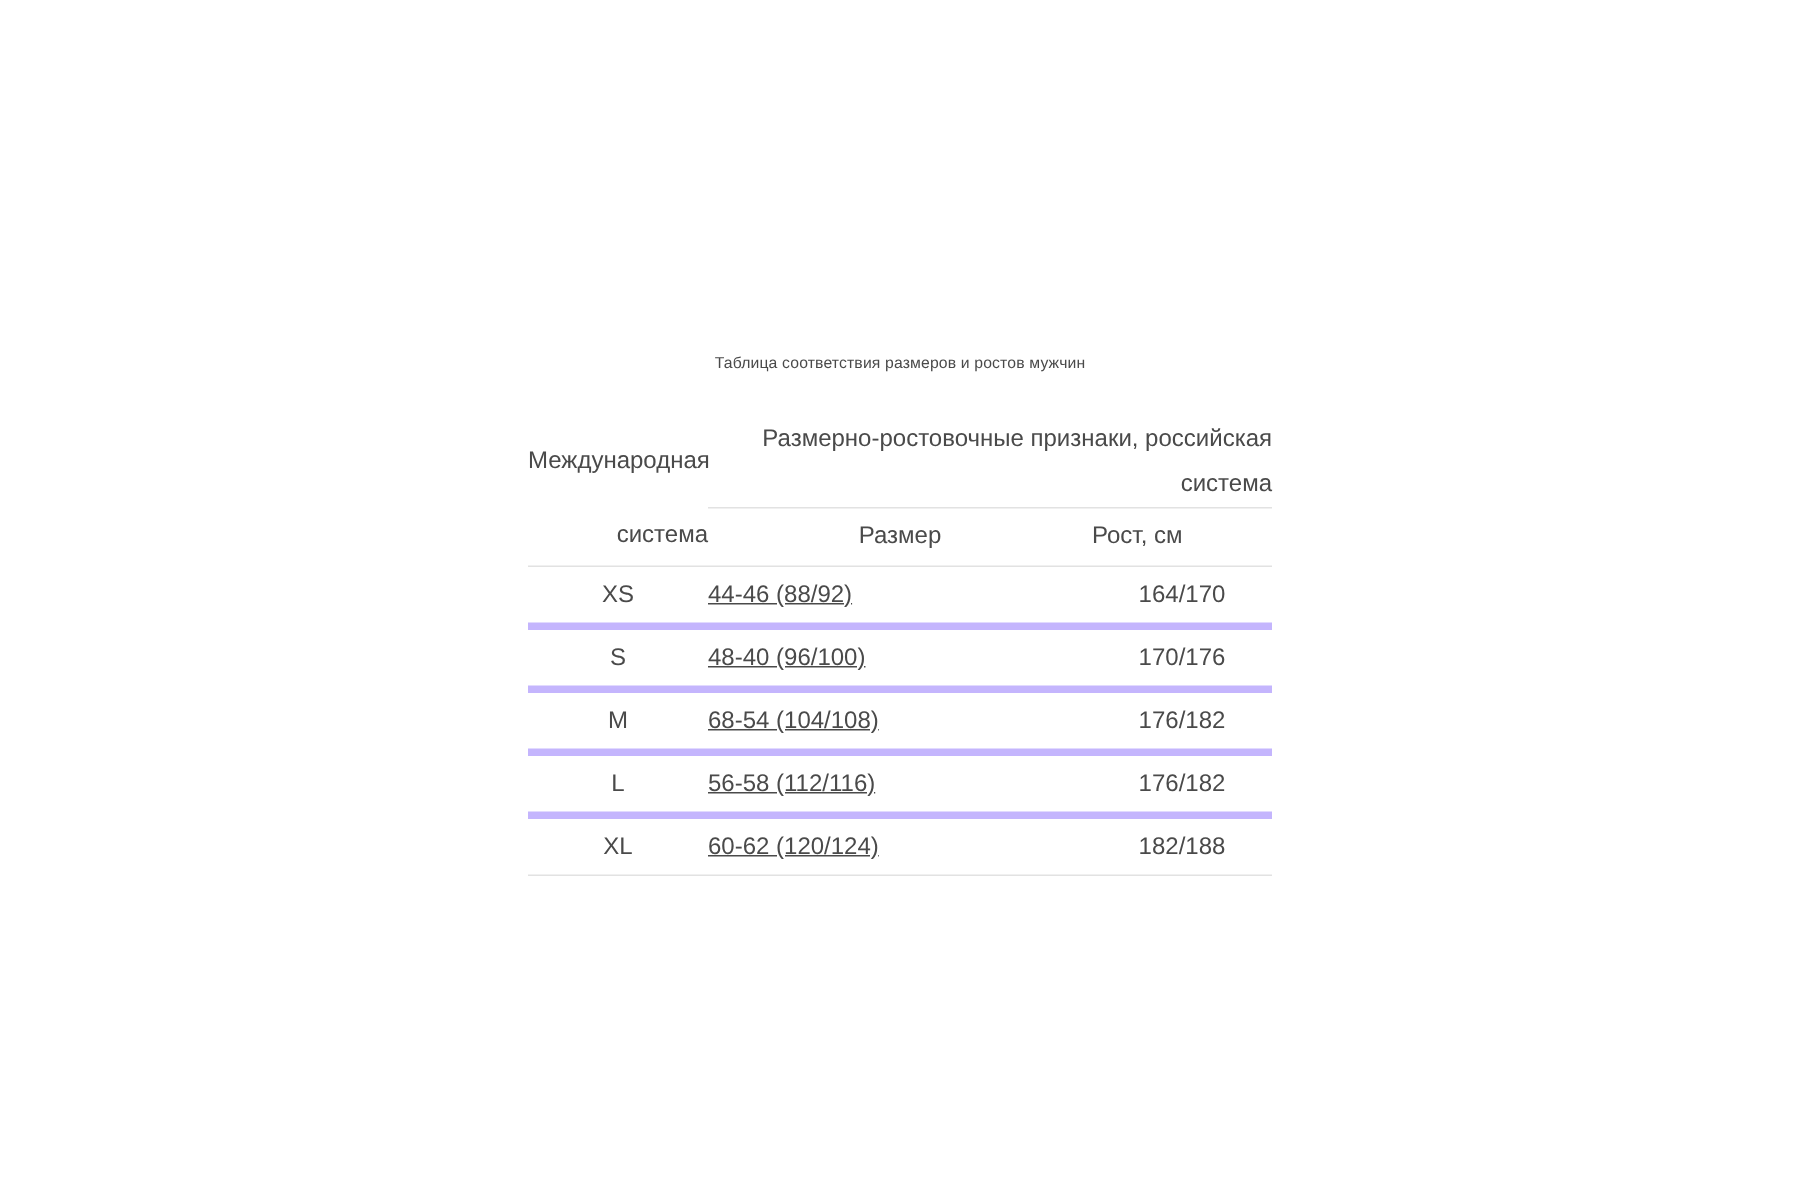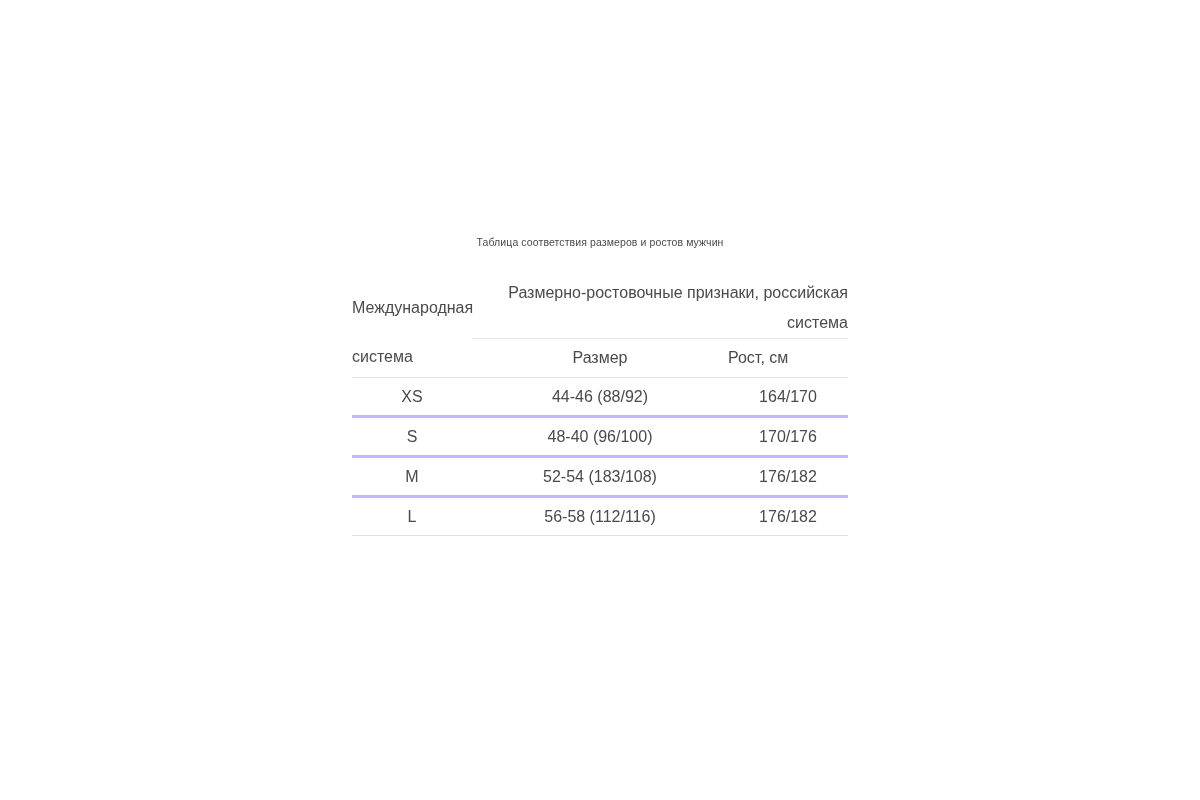--- a/index.html
+++ b/index.html
@@ -57,48 +57,49 @@
   .hdr-row-2 th {
     height: 38px;
     line-height: 38px;
     border-bottom: 1px solid #e2e2e2;
   }
   .hdr-left {
     text-align: left;
     padding-left: 0;
   }
   .hdr-left-indent {
-    text-align: left;
+    text-align: right;
     padding-left: 22px;
     margin-left: 48px;
   }
   .hdr-center {
     text-align: right;
     border-bottom: 1px solid #e2e2e2;
   }
   .hdr-center-plain {
     text-align: center;
   }
   .hdr-right {
     text-align: left;
     padding-right: 0;
   }
   table.size-table tbody td {
     height: 37px;
     line-height: 37px;
-    border-bottom: 3px solid #c4b5fd;
+    border-bottom: 5px solid #c4b5fd;
   }
   table.size-table tbody tr:last-child td {
     border-bottom: 1px solid #e2e2e2;
   }
   td.col-intl {
     text-align: center;
   }
   td.col-size {
-    text-align: center;
+    text-align: left;
+    text-decoration: underline;
   }
   td.col-height {
     text-align: center;
   }
 </style>
 </head>
 <body>
 
 <div class="page">
   <div class="table-wrap">
@@ -128,25 +129,30 @@
           <td class="col-size">44-46 (88/92)</td>
           <td class="col-height">164/170</td>
         </tr>
         <tr>
           <td class="col-intl">S</td>
           <td class="col-size">48-40 (96/100)</td>
           <td class="col-height">170/176</td>
         </tr>
         <tr>
           <td class="col-intl">M</td>
-          <td class="col-size">52-54 (183/108)</td>
+          <td class="col-size">68-54 (104/108)</td>
           <td class="col-height">176/182</td>
         </tr>
         <tr>
           <td class="col-intl">L</td>
           <td class="col-size">56-58 (112/116)</td>
           <td class="col-height">176/182</td>
+        </tr>
+        <tr>
+          <td class="col-intl">XL</td>
+          <td class="col-size">60-62 (120/124)</td>
+          <td class="col-height">182/188</td>
         </tr>
       </tbody>
     </table>
 
   </div>
 </div>
 
 </body></html>

